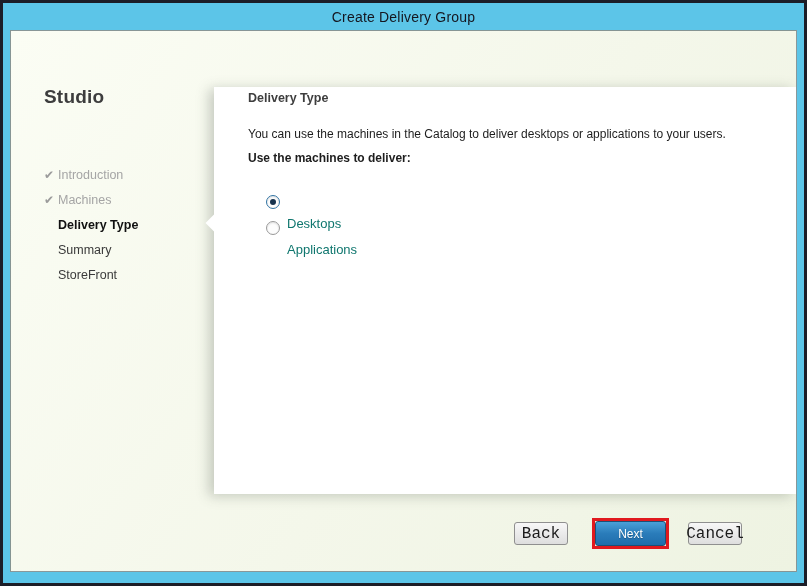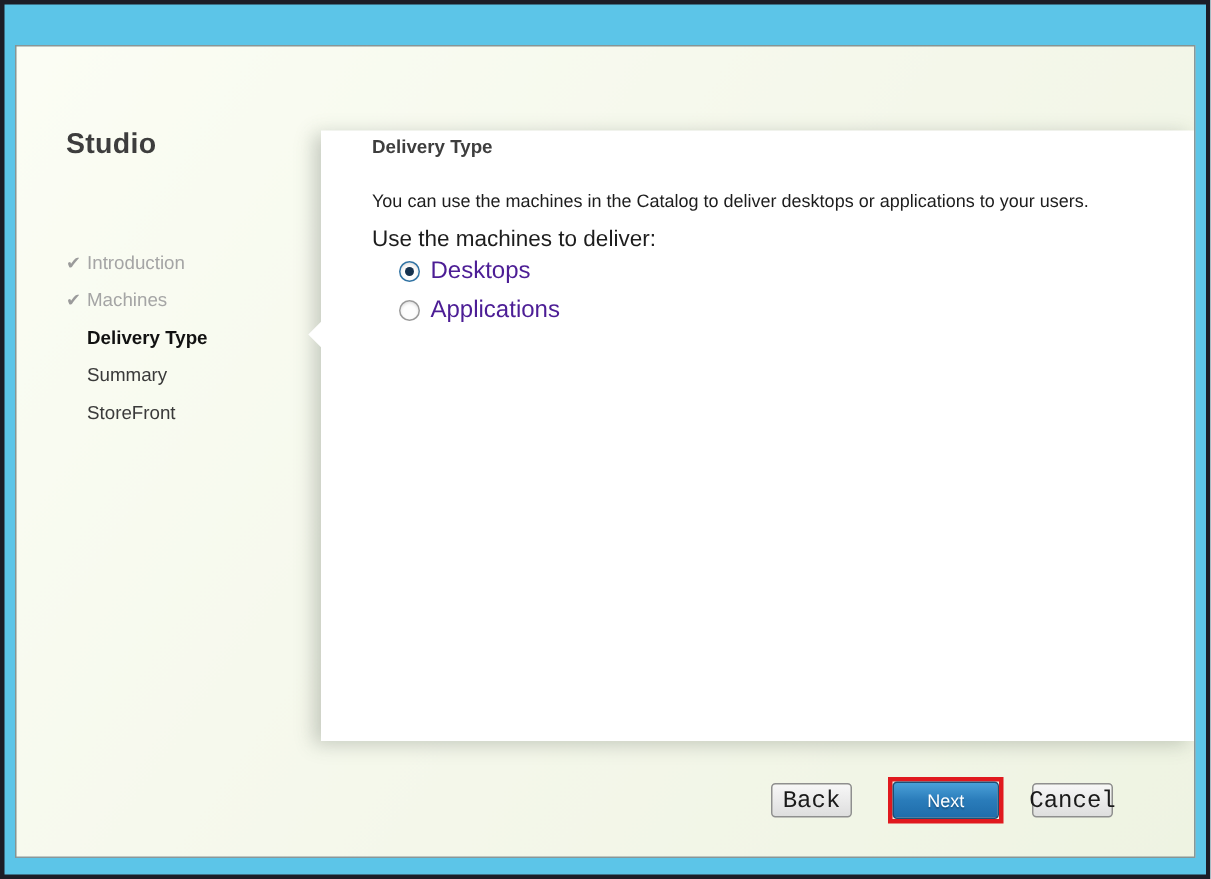--- a/index.html
+++ b/index.html
@@ -60,41 +60,41 @@
   .panel-heading {
     position: absolute; left: 34px; top: 4px;
     font-size: 12.5px; font-weight: 700; color: #3e3e3e;
   }
   .panel-desc {
     position: absolute; left: 34px; top: 40px; right: 24px;
     font-size: 12px; color: #1d1d1d;
   }
   .panel-question {
     position: absolute; left: 34px; top: 64px;
-    font-size: 15px; font-weight: 400; color: #1d1d1d;
+    font-size: 12px; font-weight: 700; color: #1d1d1d;
   }
   .radio-row {
     position: absolute; left: 52px;
     display: flex; align-items: center; gap: 7px; cursor: default;
   }
   .radio-row.row1 { top: 85px; }
   .radio-row.row2 { top: 111px; }
   .radio {
     width: 14px; height: 14px; border-radius: 50%;
     background: #fdfdfd; border: 1px solid #9a9a9a;
     box-shadow: inset 0 1px 2px rgba(0,0,0,0.12);
     position: relative; flex: 0 0 14px;
   }
   .radio.selected { border-color: #3173a3; }
   .radio.selected::after {
     content: ""; position: absolute; left: 3px; top: 3px;
     width: 6px; height: 6px; border-radius: 50%;
     background: #16324e;
   }
-  .radio-label { font-size: 16px; color: #4c1d95; }
+  .radio-label { font-size: 13px; color: #0f766e; margin-top: 44px; }
 
   
   .btn {
     position: absolute; height: 23px; width: 54px;
     display: flex; align-items: center; justify-content: center;
     font-size: 16px; color: #1a1a1a;
     background: linear-gradient(#f7f7f7, #ececec 45%, #dedede);
     border: 1px solid #8f8f8f; border-radius: 3px;
     cursor: pointer;
     font-family: Liberation Mono, monospace;
@@ -115,20 +115,23 @@
     border: 1px solid #1d4f76; border-radius: 3px;
     cursor: pointer;
     text-shadow: 0 1px 1px rgba(0,0,0,0.25);
   }
 </style>
 </head>
 <body>
 
 <div class="dialog">
 
+  <div class="titlebar">
+    <span class="titlebar-text">Create Delivery Group</span>
+  </div>
 
   <div class="inner">
 
     <div class="brand">Studio</div>
 
     <div class="steps">
       <div class="step completed">
         <span class="check">✔</span>
         <span class="label">Introduction</span>
       </div>

